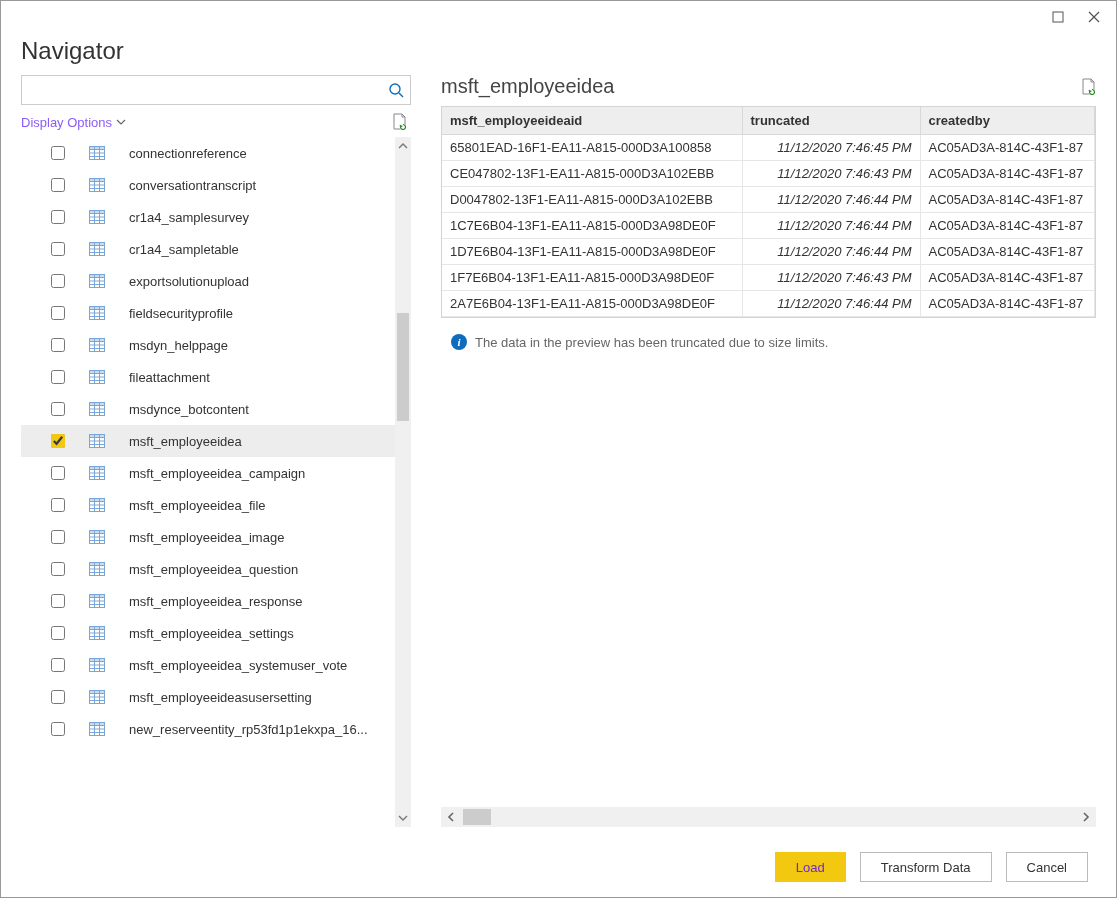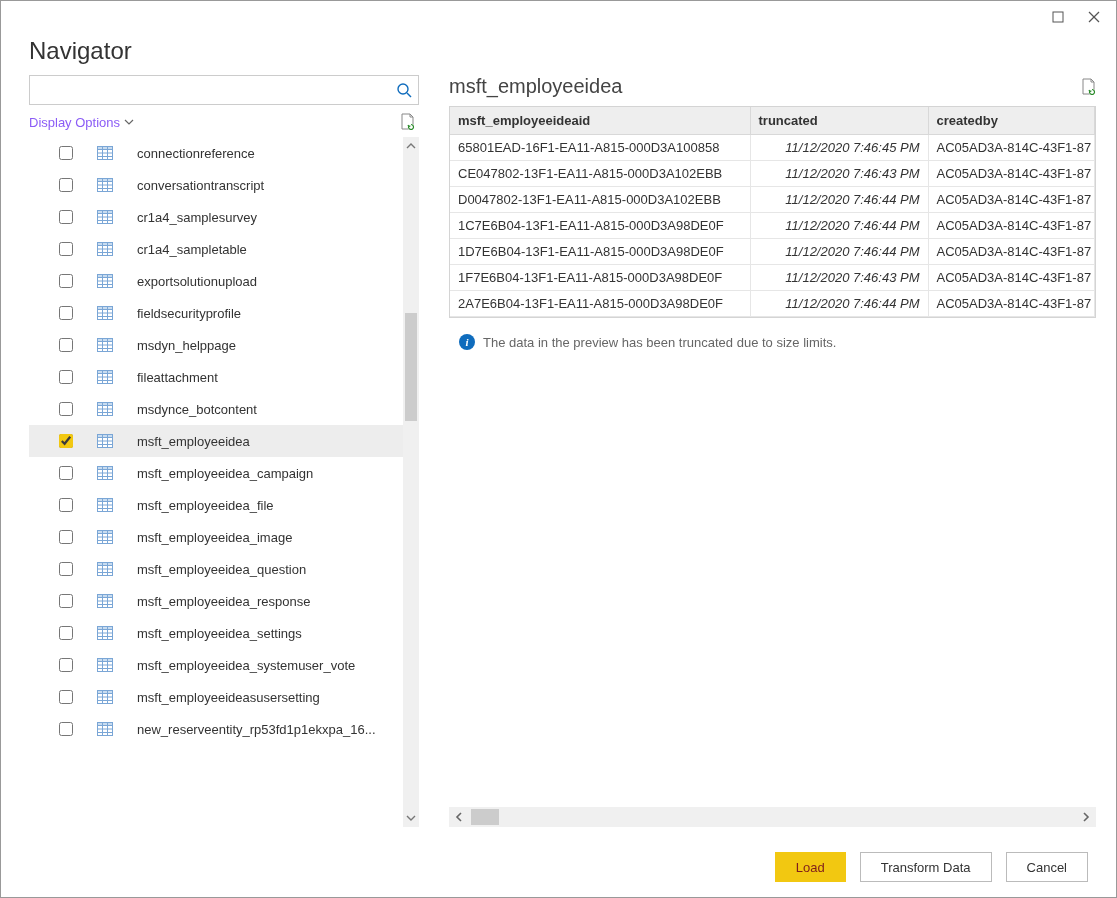--- a/index.html
+++ b/index.html
@@ -1,17 +1,17 @@
 <!DOCTYPE html>
 <html><head>
 <meta charset="utf-8">
 <style>
   * { box-sizing: border-box; }
   html, body { margin: 0; padding: 0; font-family: "Segoe UI", Arial, sans-serif; font-size: 13px; color: #333; background: #fff; }
-  .window { width: 1117px; height: 898px; border: 1px solid #999; display: flex; flex-direction: column; position: relative; padding-left: 8px; }
+  .window { width: 1117px; height: 898px; border: 1px solid #999; display: flex; flex-direction: column; position: relative; }
   .titlebar { height: 32px; display:flex; justify-content:flex-end; align-items:center; padding: 0 4px; }
   .titlebar .win-btn { width: 36px; height: 28px; display:flex; align-items:center; justify-content:center; color:#555; }
   .header { padding: 4px 20px 10px 20px; }
   .header h1 { font-size: 24px; font-weight: 400; margin: 0; color:#333; }
   .body { display:flex; flex: 1; padding: 0 20px 10px 20px; overflow:hidden; }
   .left-pane { width: 390px; display:flex; flex-direction:column; }
   .search-box { border:1px solid #ccc; height:30px; display:flex; align-items:center; padding: 0 6px; }
   .search-box input { border:none; outline:none; flex:1; font-size:13px; background:transparent; }
   .search-box .search-icon { color:#0f6cbd; }
   .display-options { display:flex; align-items:center; justify-content:space-between; padding: 8px 4px 6px 0; color:#8b5cf6; }
@@ -34,21 +34,21 @@
   .preview-table th { background:#eeeeee; text-align:left; font-weight:600; padding:6px 8px; border-right:1px solid #d8d8d8; border-bottom:1px solid #d8d8d8; font-size:13px; color:#333; white-space:nowrap; overflow:hidden; }
   .preview-table td { padding:5px 8px; border-right:1px solid #e6e6e6; border-bottom:1px solid #e6e6e6; font-size:13px; white-space:nowrap; overflow:hidden; }
   .preview-table td.italic { font-style:italic; text-align:right; }
   .preview-note { display:flex; align-items:center; gap:8px; padding:16px 10px; color:#666; }
   .preview-note .info-icon { width:16px; height:16px; border-radius:50%; background:#0f6cbd; color:#fff; display:flex; align-items:center; justify-content:center; font-size:11px; font-weight:600; font-style:italic; font-family:Georgia,serif; }
   .h-scroll { margin-top:auto; height:20px; background:#f0f0f0; display:flex; align-items:center; position:relative; }
   .h-scroll .harrow { width:20px; display:flex; align-items:center; justify-content:center; color:#777; height:100%; }
   .h-scroll .hthumb { position:absolute; left:22px; width:28px; top:2px; bottom:2px; background:#ccc; }
   .footer { height:60px; display:flex; align-items:center; justify-content:flex-end; gap:14px; padding: 0 28px; }
   .btn { height:30px; padding: 0 20px; border:1px solid #bbb; background:#fff; cursor:pointer; font-size:13px; color:#333; display:flex; align-items:center; }
-  .btn.primary { background:#f2c811; border-color:#f2c811; color:#7f1d1d; }
+  .btn.primary { background:#f2c811; border-color:#f2c811; color:#6d28d9; }
   svg { display:block; }
 </style>
 </head>
 <body>
 
 <div class="window">
 
   <div class="titlebar">
     <div class="win-btn">
       <svg width="12" height="12" viewBox="0 0 12 12">

